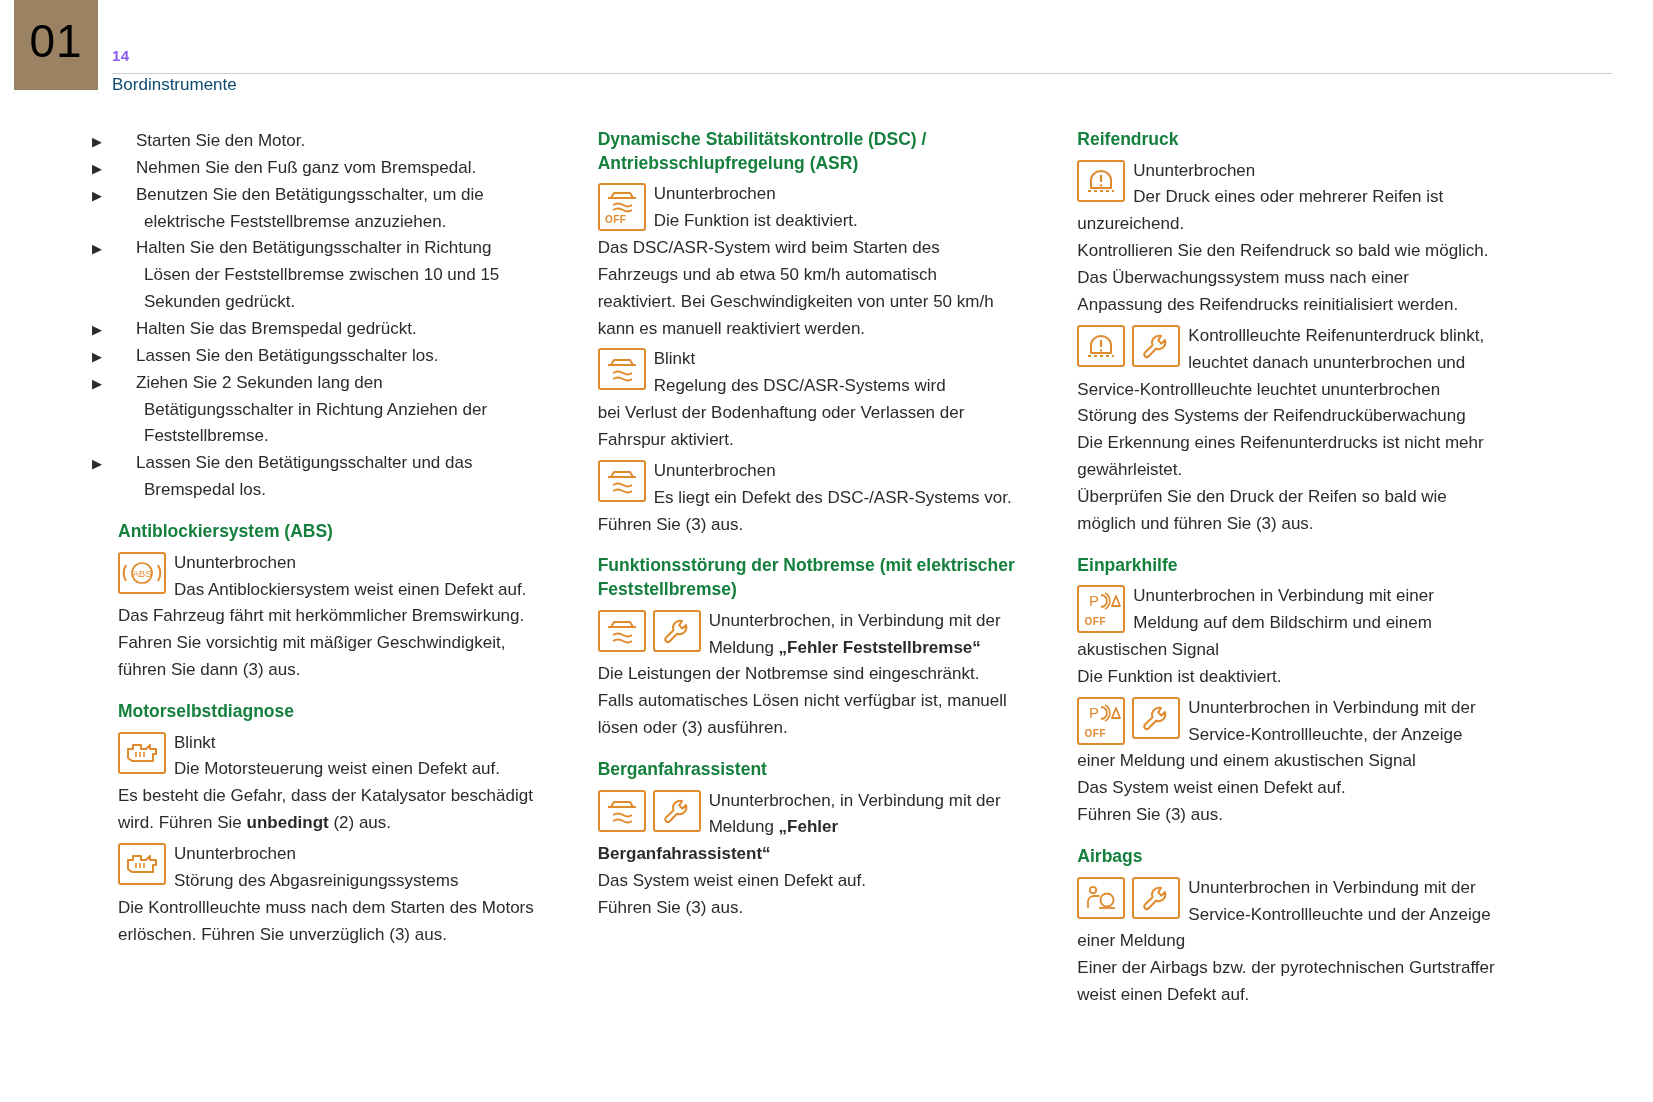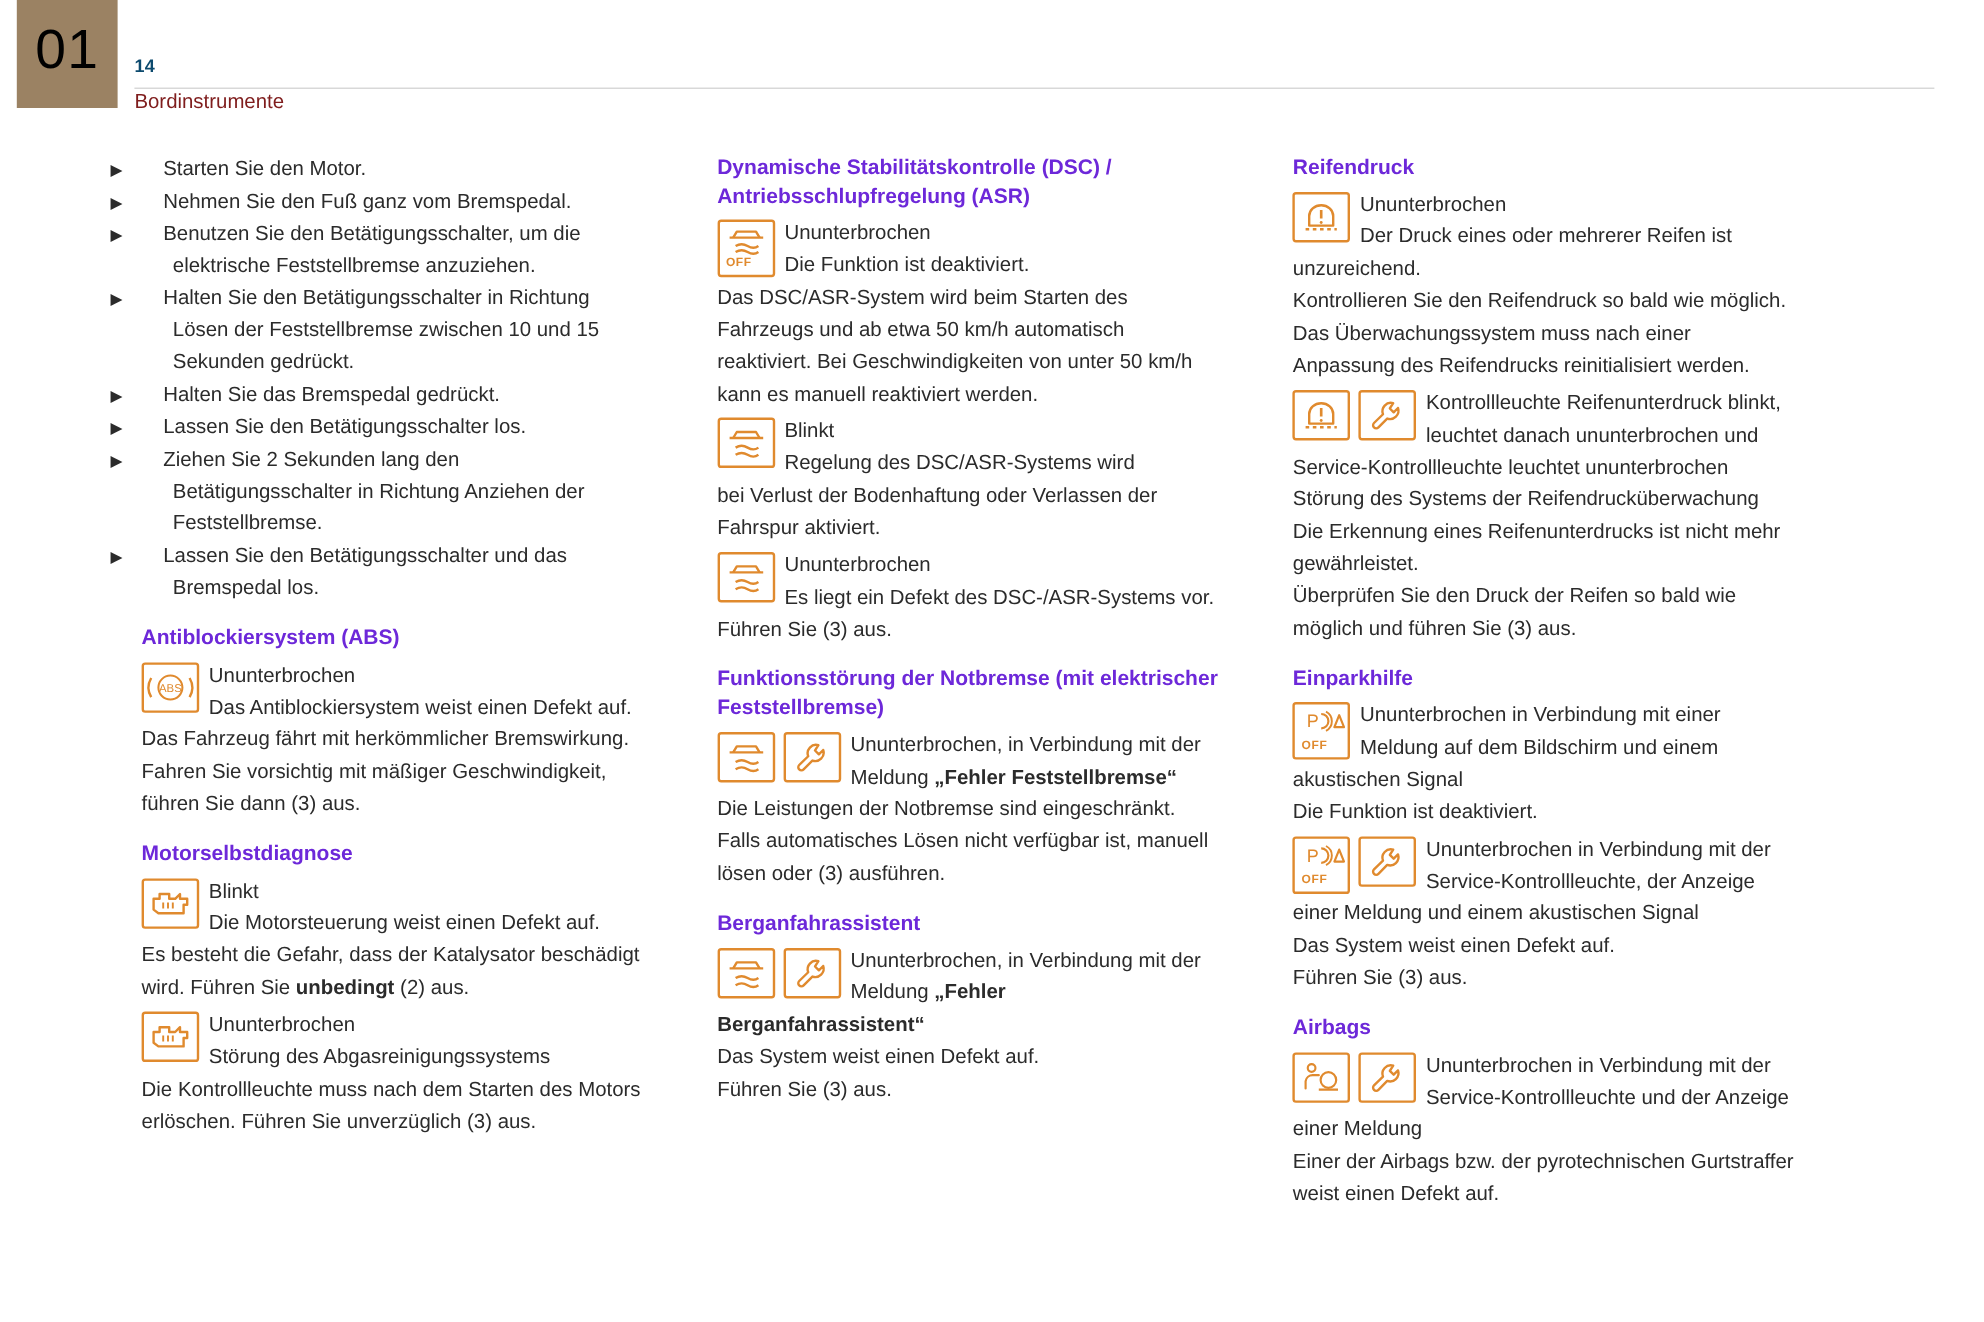--- a/index.html
+++ b/index.html
@@ -40,37 +40,37 @@
   }
   .header-text {
     position: absolute;
     left: 112px;
     top: 47px;
     line-height: 1.25;
   }
   .header-pagenum {
     font-size: 15px;
     font-weight: bold;
-    color: #0c4a6e;
+    color: #8b5cf6;
     letter-spacing: 0.3px;
   }
   .header-rule {
     position: absolute;
     left: 112px;
     top: 73px;
     width: 1500px;
     height: 1px;
     background: #cfcfcf;
   }
   .header-section {
     position: absolute;
     left: 112px;
     top: 75px;
     font-size: 17px;
-    color: #7f1d1d;
+    color: #0c4a6e;
   }
 
   
   .columns {
     position: absolute;
     top: 128px;
     left: 0;
     width: 1495px;
     display: flex;
     gap: 0;
@@ -83,21 +83,21 @@
   }
   .col-1 { margin-left: 118px; }
   .col-2 { margin-left: 62px; }
   .col-3 { margin-left: 62px; }
 
   h3.sub {
     font-size: 17.5px;
     font-weight: bold;
     margin: 16px 0 6px 0;
     line-height: 1.35;
-    color: #6d28d9;
+    color: #15803d;
   }
   h3.sub.first { margin-top: 0; }
 
   .bullet-line {
     margin: 0;
     text-indent: -26px;
     padding-left: 26px;
   }
   .tri {
     color: #2b2b2b;

